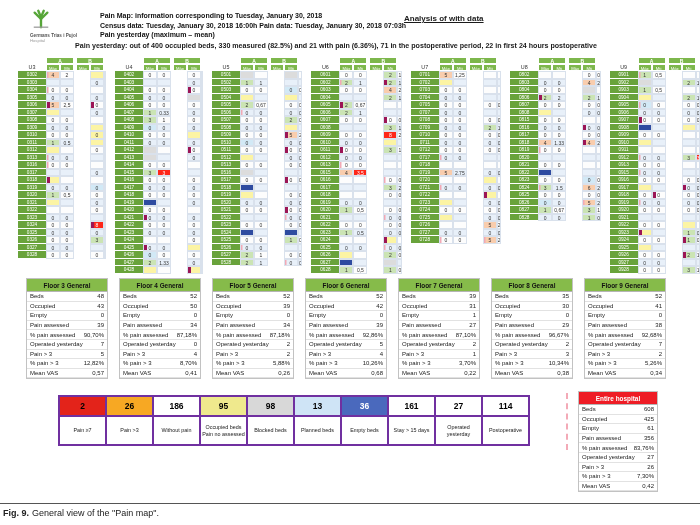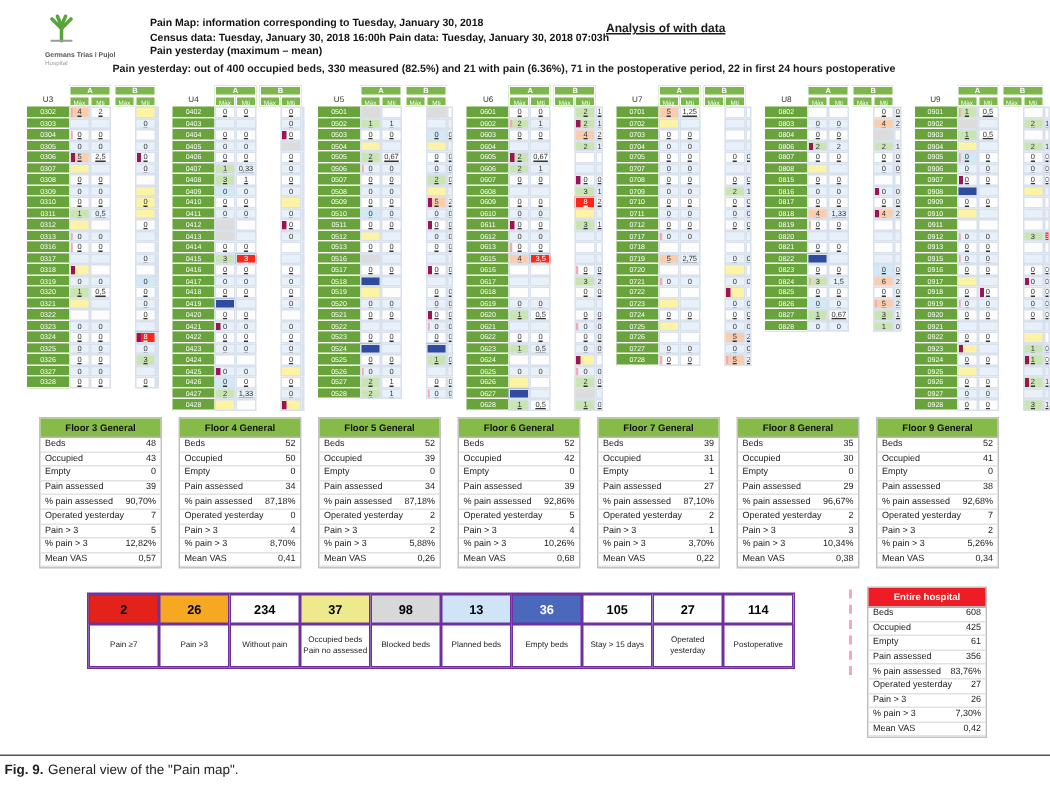--- a/index.html
+++ b/index.html
@@ -1478,26 +1478,26 @@
       <div class="trow">
         <span>Mean VAS</span>
         <span>0,34</span>
       </div>
     </div>
   </div>
 
 <div class="abs legend">
     <div class="lval" style="background: rgb(227, 35, 26); color: rgb(0, 0, 0);">2</div>
     <div class="lval" style="background: rgb(247, 168, 35); color: rgb(0, 0, 0);">26</div>
-    <div class="lval" style="background: rgb(255, 255, 255); color: rgb(0, 0, 0);">234</div>
-    <div class="lval" style="background: rgb(239, 233, 141); color: rgb(0, 0, 0);">37</div>
+    <div class="lval" style="background: rgb(255, 255, 255); color: rgb(0, 0, 0);">186</div>
+    <div class="lval" style="background: rgb(239, 233, 141); color: rgb(0, 0, 0);">95</div>
     <div class="lval" style="background: rgb(216, 216, 216); color: rgb(0, 0, 0);">98</div>
     <div class="lval" style="background: rgb(207, 228, 246); color: rgb(0, 0, 0);">13</div>
     <div class="lval" style="background: rgb(74, 105, 189); color: rgb(255, 255, 255);">36</div>
-    <div class="lval" style="background: rgb(255, 255, 255); color: rgb(0, 0, 0);">105</div>
+    <div class="lval" style="background: rgb(255, 255, 255); color: rgb(0, 0, 0);">161</div>
     <div class="lval" style="background: rgb(255, 255, 255); color: rgb(0, 0, 0);">27</div>
     <div class="lval" style="background: rgb(255, 255, 255); color: rgb(0, 0, 0);">114</div>
     <div class="llab">Pain ≥7</div>
     <div class="llab">Pain &gt;3</div>
     <div class="llab">Without pain</div>
     <div class="llab">Occupied beds Pain no assessed</div>
     <div class="llab">Blocked beds</div>
     <div class="llab">Planned beds</div>
     <div class="llab">Empty beds</div>
     <div class="llab">Stay &gt; 15 days</div>

